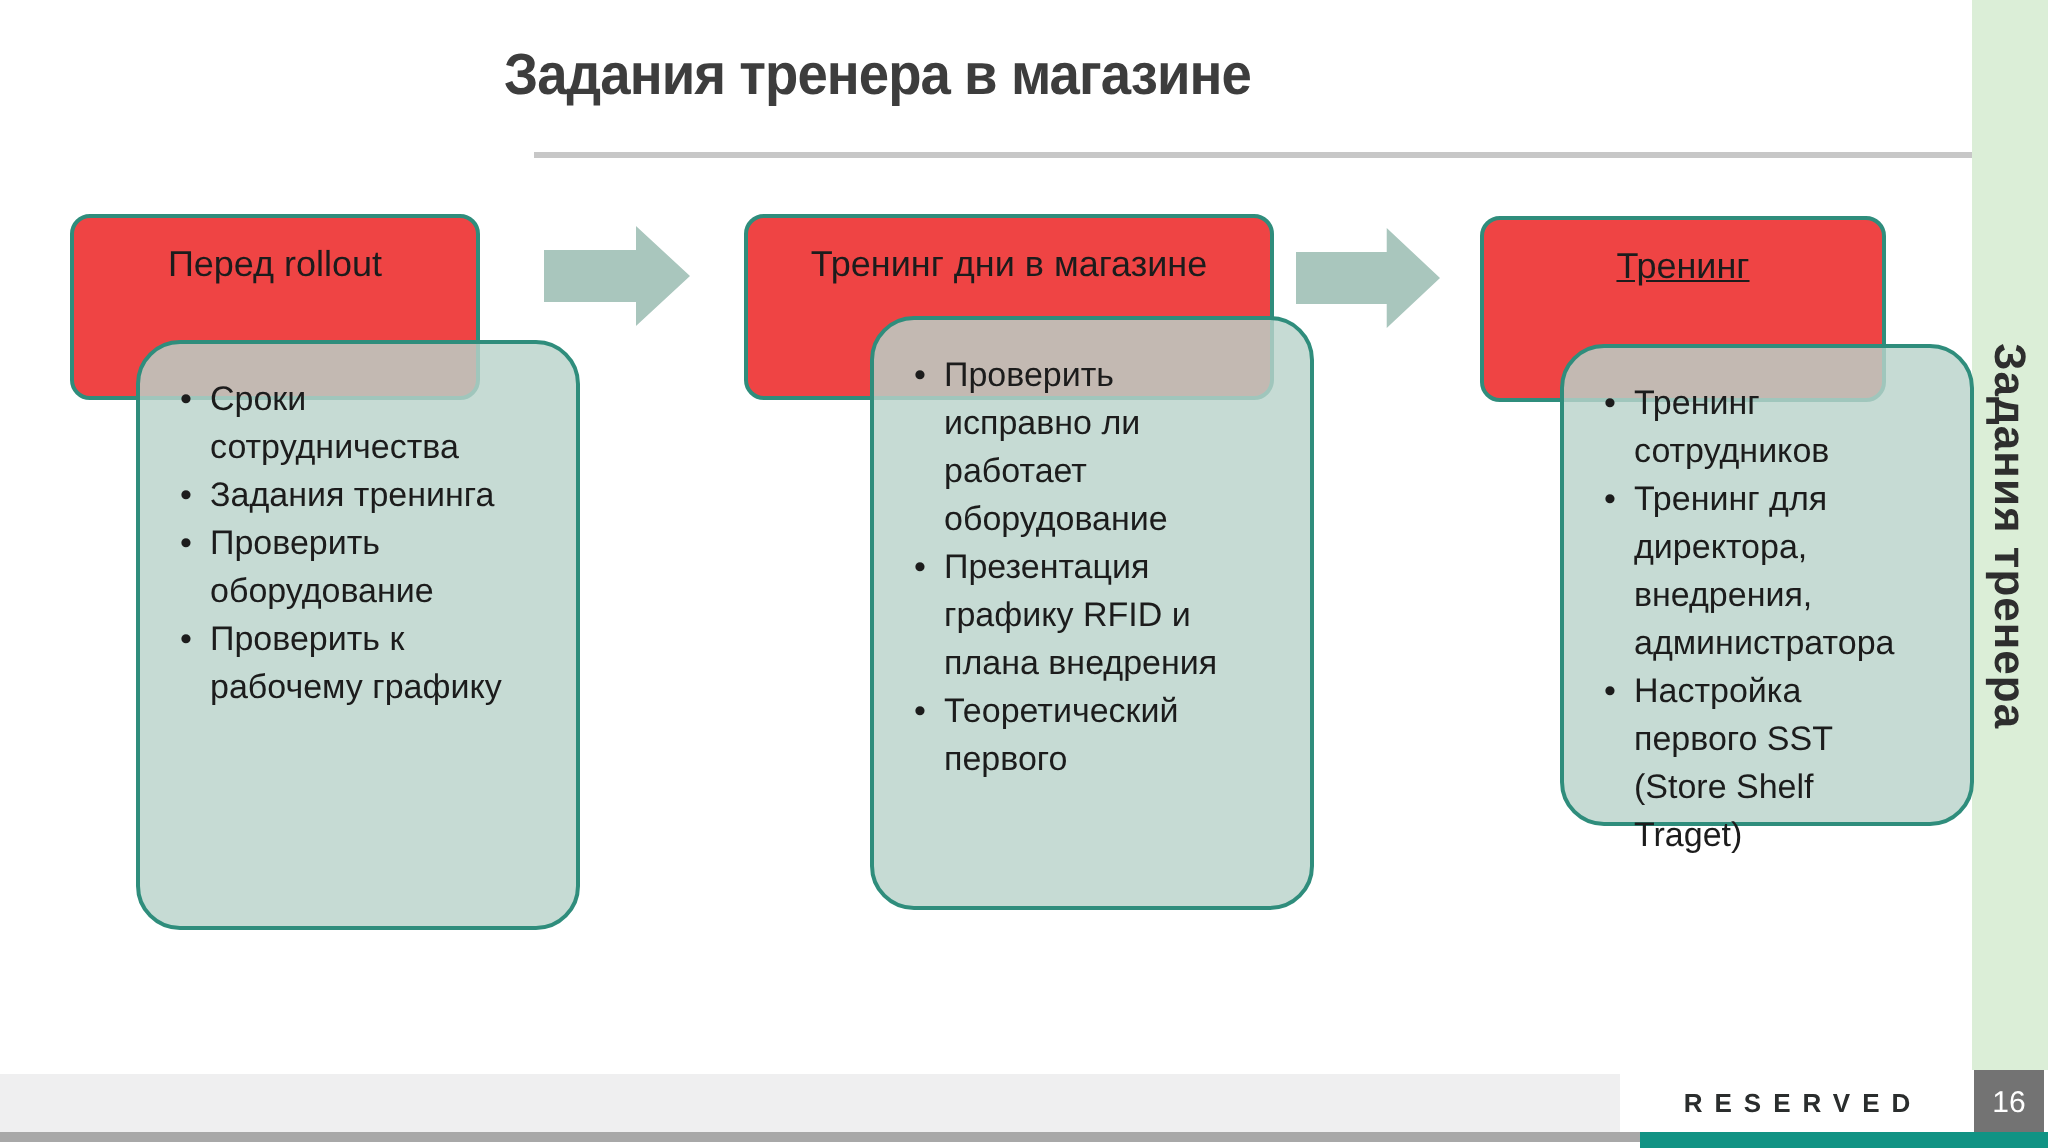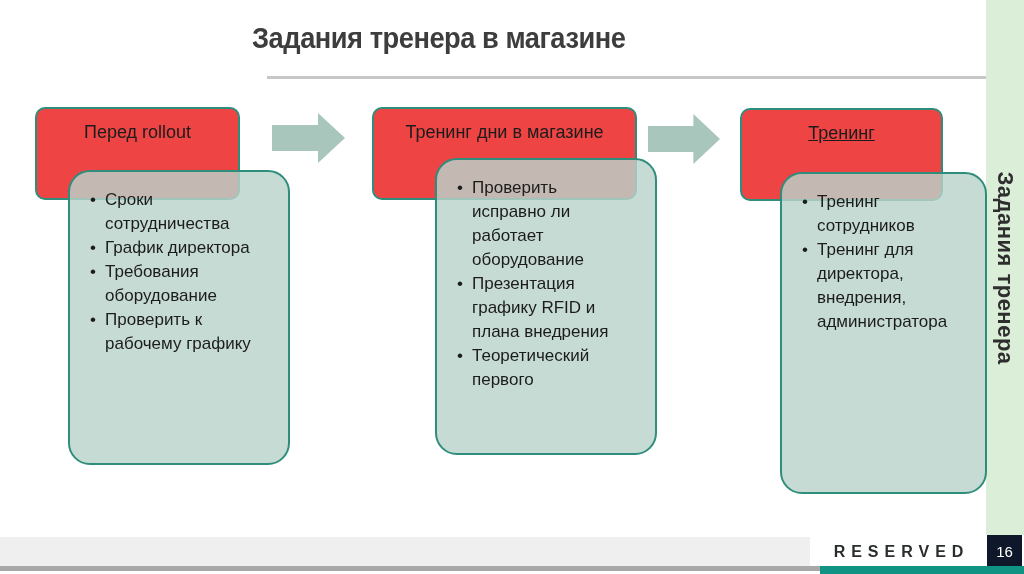--- a/index.html
+++ b/index.html
@@ -35,67 +35,67 @@
   .hdr3{left:740px;top:108px;width:203px;height:93px;text-decoration:underline;}
 
   
   .body-box{
     position:absolute;background:rgba(185,211,202,0.82);
     border:2px solid #2f8d7c;border-radius:22px;z-index:2;box-sizing:border-box;
     padding:16px 0 0 20px;font-size:17px;color:#1c1c1c;
   }
   .bb1{left:68px;top:170px;width:222px;height:295px;}
   .bb2{left:435px;top:158px;width:222px;height:297px;}
-  .bb3{left:780px;top:172px;width:207px;height:322px;}
+  .bb3{left:780px;top:172px;width:207px;height:241px;}
 
   ul.bullets{margin:0;padding:0;list-style:none;line-height:24px;}
   ul.bullets li{position:relative;padding-left:15px;}
   ul.bullets li::before{content:"\2022";position:absolute;left:0;top:0;}
   .bb1 ul.bullets{width:170px;}
   .bb2 ul.bullets{width:165px;}
   .bb3 ul.bullets{width:155px;}
 
   
   .flow-arrow{
     position:absolute;background:#a9c6bd;
     clip-path:polygon(0 24%,63% 24%,63% 0,100% 50%,63% 100%,63% 76%,0 76%);
   }
   .ar1{left:272px;top:113px;width:73px;height:50px;}
   .ar2{left:648px;top:114px;width:72px;height:50px;}
 
   
   .footer-bar{position:absolute;left:0;top:537px;width:810px;height:29px;background:#efeff0;}
   .brand{
     position:absolute;left:810px;top:537px;width:177px;height:30px;
-    line-height:30px;text-align:center;font-size:16px;font-weight:bold;
+    line-height:30px;text-align:center;font-size:13px;font-weight:bold;
     letter-spacing:6px;text-indent:6px;color:#2a2d2d;white-space:nowrap;
   }
   .page-box{
-    position:absolute;left:987px;top:535px;width:35px;height:32px;background:#0f172a;
+    position:absolute;left:987px;top:535px;width:35px;height:32px;background:#737373;
     color:#fff;font-size:15px;display:flex;align-items:center;justify-content:center;
   }
   .bottom-line-gray{position:absolute;left:0;top:566px;width:820px;height:5px;background:#a8a8a8;}
   .bottom-line-teal{position:absolute;left:820px;top:566px;width:204px;height:8px;background:#119384;}
 </style>
 </head>
 <body>
 
 <div class="slide">
 
   <div class="slide-title">Задания тренера в магазине</div>
   <div class="title-rule"></div>
 
   <div class="hdr-box hdr1">
     <span>Перед rollout</span>
   </div>
   <div class="body-box bb1">
     <ul class="bullets">
       <li>Сроки сотрудничества</li>
-      <li>График директора</li>
-      <li>Требования оборудование</li>
+      <li>Задания тренинга</li>
+      <li>Проверить оборудование</li>
       <li>Проверить к рабочему графику</li>
     </ul>
   </div>
 
   <div class="flow-arrow ar1"></div>
 
   <div class="hdr-box hdr2">
     <span>Тренинг дни в магазине</span>
   </div>
   <div class="body-box bb2">
@@ -108,20 +108,21 @@
 
   <div class="flow-arrow ar2"></div>
 
   <div class="hdr-box hdr3">
     <span>Тренинг</span>
   </div>
   <div class="body-box bb3">
     <ul class="bullets">
       <li>Тренинг сотрудников</li>
       <li>Тренинг для директора, внедрения, администратора</li>
+      <li>Настройка первого SST (Store Shelf Traget)</li>
     </ul>
   </div>
 
   <div class="side-strip">
     <span>Задания тренера</span>
   </div>
 
   <div class="footer-bar"></div>
   <div class="brand">RESERVED</div>
   <div class="page-box">

